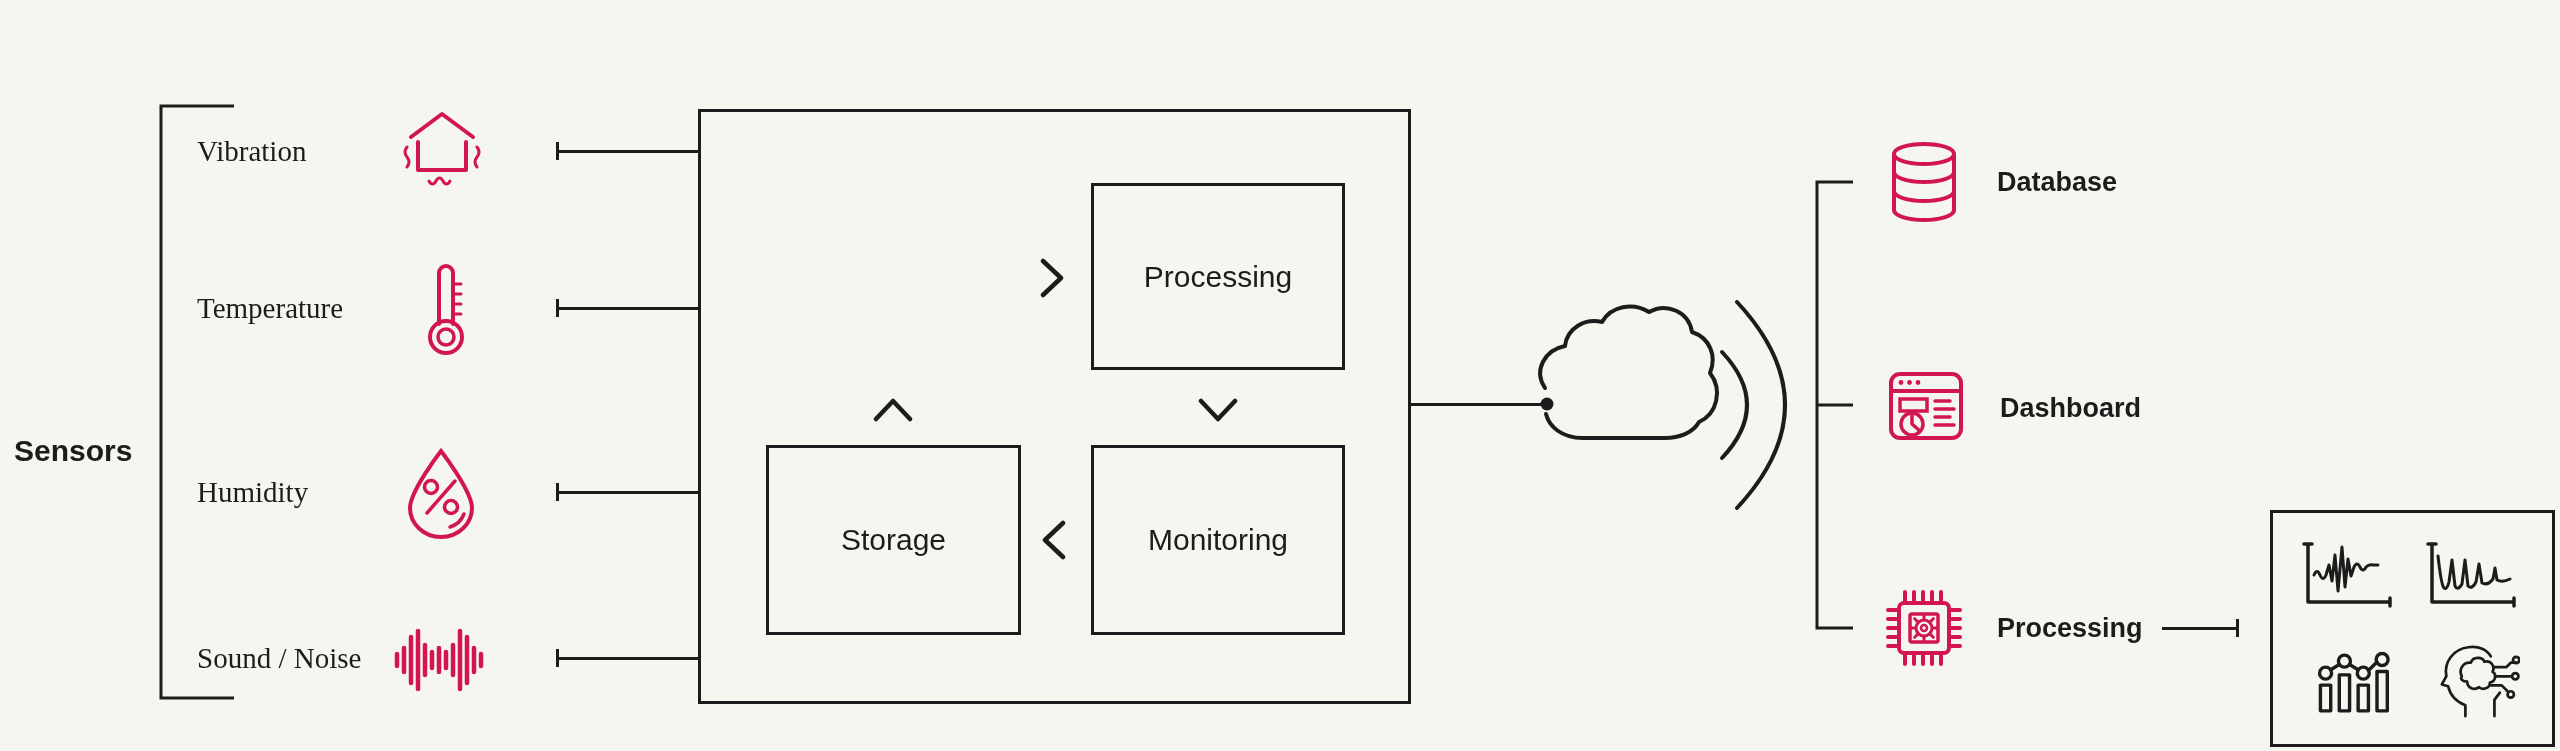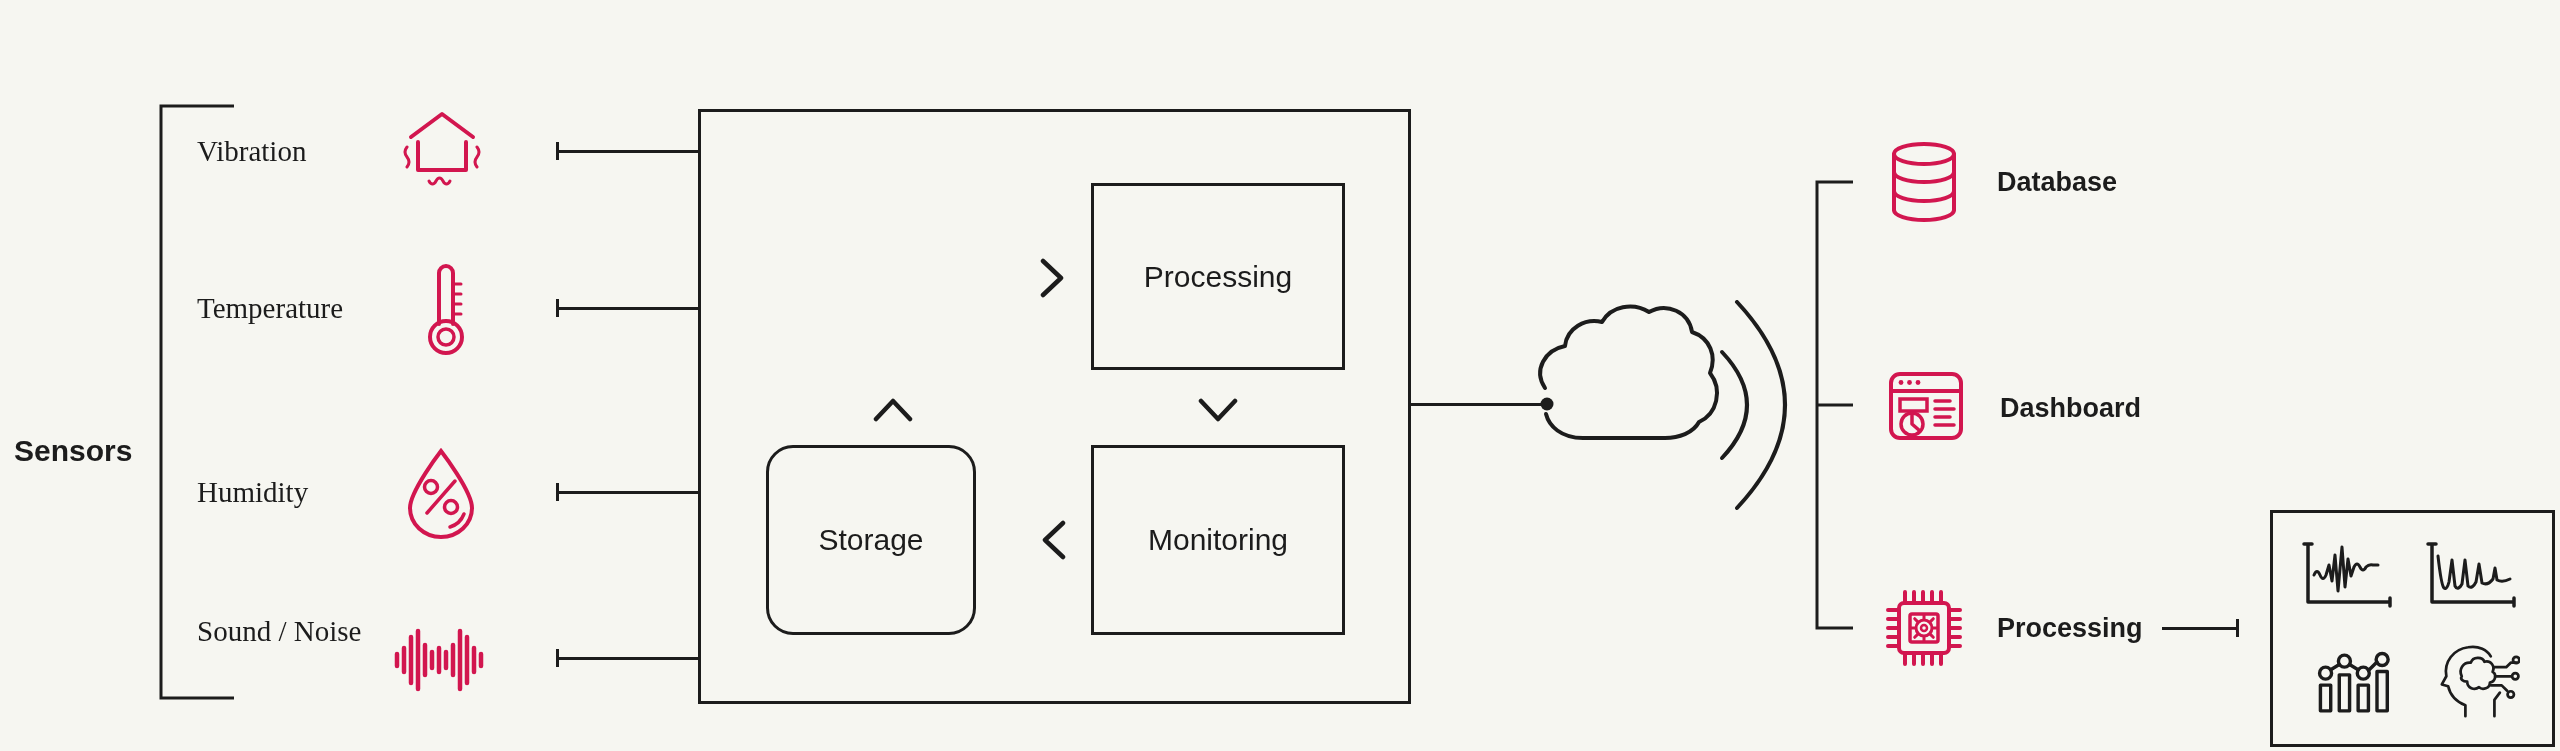--- a/index.html
+++ b/index.html
@@ -58,21 +58,21 @@
       <path d="M37,5 C37,5 68,45 68,62 A31,29 0 0 1 6,62 C6,45 37,5 37,5 Z"></path>
       <circle cx="27" cy="41" r="6.5" stroke-width="3.5"></circle>
       <circle cx="47" cy="61" r="6.5" stroke-width="3.5"></circle>
       <path d="M51,35 L23,67" stroke-width="3.5"></path>
       <path d="M46,81 A22,22 0 0 0 60,68" stroke-width="3.5"></path>
     </g>
   </svg>
   <div class="hline" style="left:557px;top:491px;width:142px;"></div>
   <div class="vtick" style="left:556px;top:483px;height:18px;"></div>
 
-  <div class="label" style="left:197px;top:631px;">Sound / Noise</div>
+  <div class="label" style="left:197px;top:658px;">Sound / Noise</div>
   <svg class="abs" style="left:392px;top:626px;" width="94" height="68" viewBox="0 0 94 68">
     <g fill="none" stroke="#d2164f" stroke-width="4.5" stroke-linecap="round">
       <path d="M5,28 V40"></path>
         <path d="M12,22 V46"></path>
         <path d="M19,11 V57"></path>
         <path d="M26,5 V63"></path>
       <path d="M33,19 V49"></path>
         <path d="M40,26 V42"></path>
         <path d="M47,22 V46"></path>
         <path d="M54,26 V42"></path>
@@ -82,21 +82,21 @@
         <path d="M82,22 V46"></path>
       <path d="M89,28 V40"></path>
     </g>
   </svg>
   <div class="hline" style="left:557px;top:657px;width:142px;"></div>
   <div class="vtick" style="left:556px;top:649px;height:18px;"></div>
 
   <div class="frame" style="left:698px;top:109px;width:713px;height:595px;"></div>
 
   <div class="node" style="left:1091px;top:183px;width:254px;height:187px;">Processing</div>
-  <div class="node" style="left:766px;top:445px;width:210px;height:190px;border-radius:27px;">Storage</div>
+  <div class="node" style="left:766px;top:445px;width:255px;height:190px;">Storage</div>
   <div class="node" style="left:1091px;top:445px;width:254px;height:190px;">Monitoring</div>
 
   <svg class="abs" style="left:1040px;top:258px;" width="24" height="40" viewBox="0 0 24 40">
     <polyline points="3,3 21,20 3,37" fill="none" stroke="#1c1c1c" stroke-width="4.5" stroke-linecap="round" stroke-linejoin="round"></polyline>
   </svg>
   <svg class="abs" style="left:1198px;top:398px;" width="40" height="24" viewBox="0 0 40 24">
     <polyline points="3,3 20,21 37,3" fill="none" stroke="#1c1c1c" stroke-width="4.5" stroke-linecap="round" stroke-linejoin="round"></polyline>
   </svg>
   <svg class="abs" style="left:1042px;top:520px;" width="24" height="40" viewBox="0 0 24 40">
     <polyline points="21,3 3,20 21,37" fill="none" stroke="#1c1c1c" stroke-width="4.5" stroke-linecap="round" stroke-linejoin="round"></polyline>

